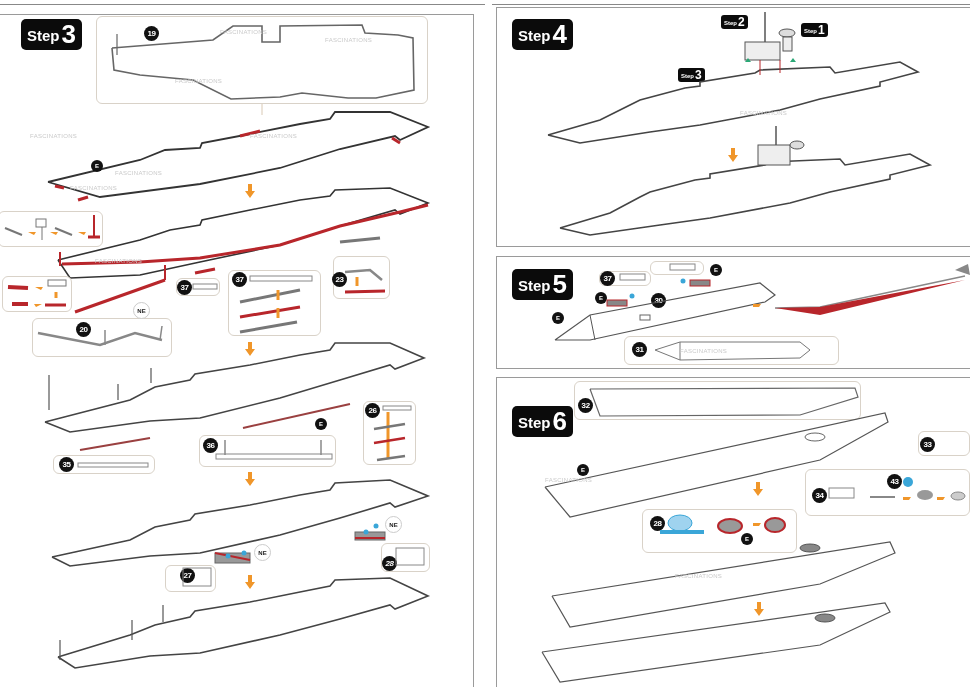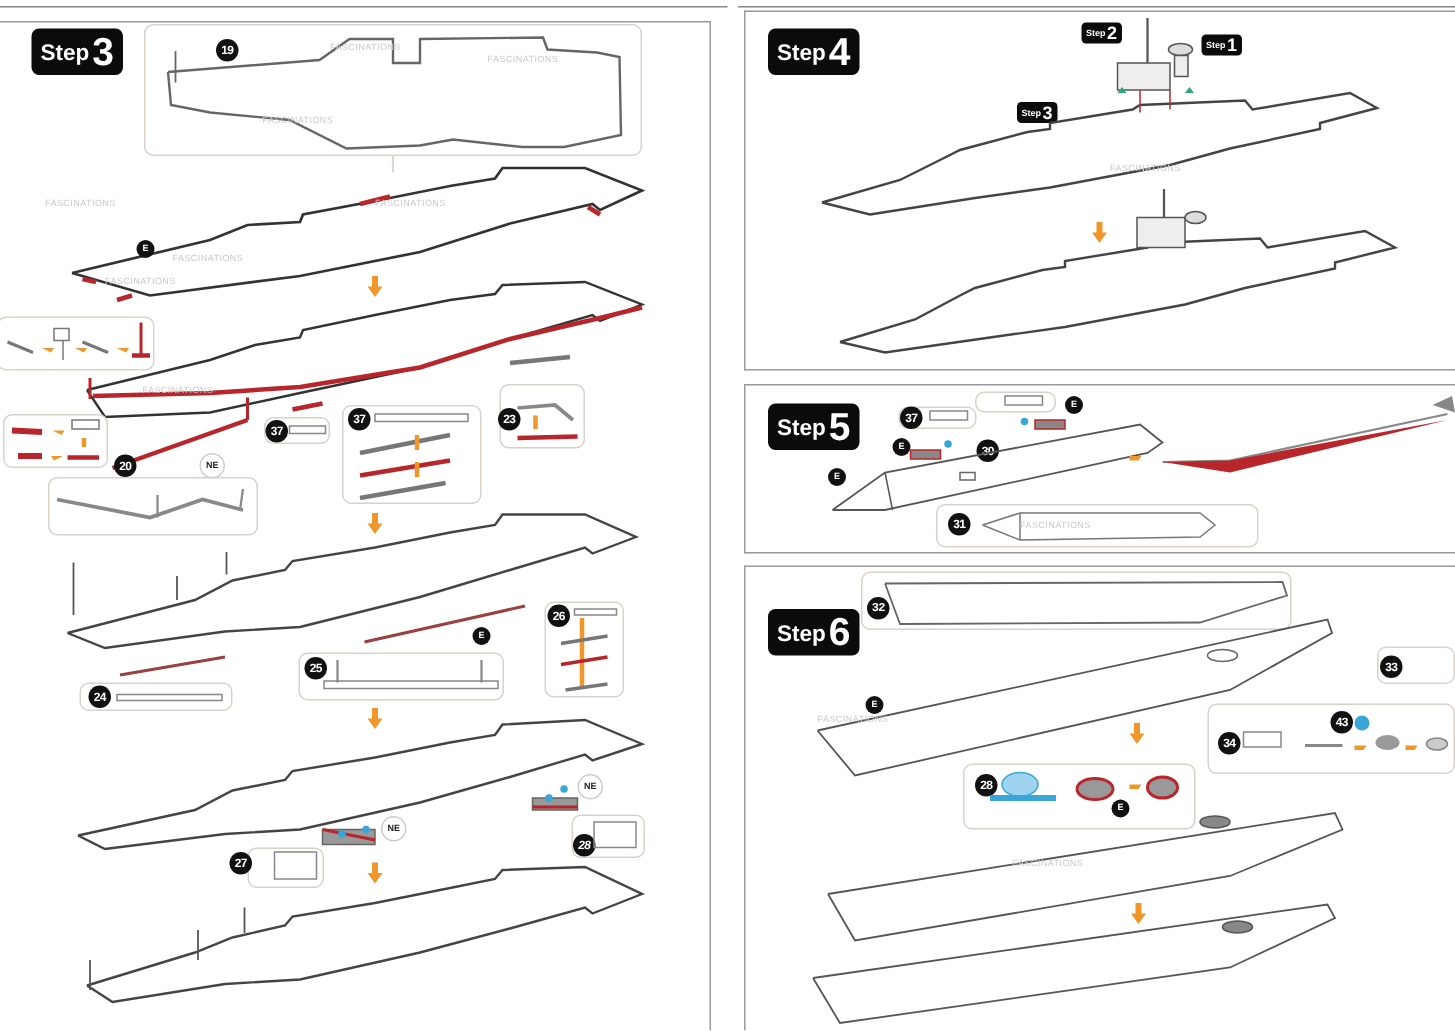--- a/index.html
+++ b/index.html
@@ -91,21 +91,21 @@
   <line x1="8" y1="287" x2="28" y2="288" stroke="#b8262b" stroke-width="4"></line>
   <path d="M35,287h8l-2,3z" fill="#f0962a"></path>
   <rect x="48" y="280" width="18" height="6" fill="none" stroke="#777"></rect>
   <line x1="56" y1="292" x2="56" y2="298" stroke="#f0962a" stroke-width="3"></line>
   <line x1="12" y1="304" x2="28" y2="304" stroke="#b8262b" stroke-width="4"></line>
   <path d="M42,304h-8l2,3z" fill="#f0962a"></path>
   <line x1="45" y1="305" x2="66" y2="305" stroke="#b8262b" stroke-width="3"></line>
 </svg>
 
 <div class="callout" style="left:32px;top:318px;width:140px;height:39px;"></div>
-<div class="pn" style="left:76px;top:303px;">20</div>
+<div class="pn" style="left:76px;top:322px;">20</div>
 <svg style="left:0;top:0;" width="970" height="687">
   <polyline points="38,333 100,345 135,333 162,340" fill="none" stroke="#888" stroke-width="2.5"></polyline>
   <line x1="105" y1="330" x2="105" y2="345" stroke="#888" stroke-width="1.5"></line>
   <line x1="162" y1="326" x2="160" y2="340" stroke="#888" stroke-width="1.5"></line>
 </svg>
 <div class="ne" style="left:133px;top:302px;">NE</div>
 
 <div class="callout" style="left:176px;top:278px;width:44px;height:18px;"></div>
 <div class="pn" style="left:177px;top:280px;">37</div>
 <svg style="left:0;top:0;" width="970" height="687">
@@ -139,27 +139,27 @@
   <polyline points="45,422 130,400 155,387 190,380 195,374 250,365 300,355 330,350 335,343 390,343 424,358 395,369 390,365 340,380 280,398 200,418 150,421 70,432 45,422" fill="none" stroke="#444" stroke-width="1.6"></polyline>
   <line x1="80" y1="450" x2="150" y2="438" stroke="#9a4040" stroke-width="2"></line>
   <line x1="243" y1="428" x2="350" y2="404" stroke="#9a4040" stroke-width="2"></line>
   <line x1="49" y1="375" x2="49" y2="410" stroke="#555" stroke-width="1.2"></line>
   <line x1="118" y1="384" x2="118" y2="400" stroke="#555" stroke-width="1.2"></line>
   <line x1="151" y1="368" x2="151" y2="383" stroke="#555" stroke-width="1.2"></line>
 </svg>
 <div class="eb" style="left:315px;top:418px;">E</div>
 
 <div class="callout" style="left:53px;top:455px;width:102px;height:19px;"></div>
-<div class="pn" style="left:59px;top:457px;">24</div>
+<div class="pn" style="left:59px;top:457px;">35</div>
 <svg style="left:0;top:0;" width="970" height="687">
     <rect x="78" y="463" width="70" height="4" fill="none" stroke="#888"></rect>
   </svg>
 
 <div class="callout" style="left:199px;top:435px;width:137px;height:32px;"></div>
-<div class="pn" style="left:203px;top:438px;">25</div>
+<div class="pn" style="left:203px;top:438px;">36</div>
 <svg style="left:0;top:0;" width="970" height="687">
   <rect x="216" y="454" width="116" height="5" fill="none" stroke="#888"></rect>
   <line x1="225" y1="440" x2="225" y2="455" stroke="#888" stroke-width="1.5"></line>
   <line x1="321" y1="440" x2="321" y2="455" stroke="#888" stroke-width="1.5"></line>
 </svg>
 
 <div class="callout" style="left:363px;top:401px;width:53px;height:64px;"></div>
 <div class="pn" style="left:365px;top:403px;">26</div>
 <svg style="left:0;top:0;" width="970" height="687">
   <rect x="383" y="406" width="28" height="4" fill="none" stroke="#888"></rect>
@@ -181,21 +181,21 @@
   <line x1="355" y1="538" x2="385" y2="538" stroke="#b8262b" stroke-width="2"></line>
   <circle cx="228" cy="556" r="2.5" fill="#3aa6d8"></circle>
     <circle cx="244" cy="553" r="2.5" fill="#3aa6d8"></circle>
   <circle cx="366" cy="532" r="2.5" fill="#3aa6d8"></circle>
     <circle cx="376" cy="526" r="2.5" fill="#3aa6d8"></circle>
 </svg>
 <div class="ne" style="left:254px;top:544px;">NE</div>
 <div class="ne" style="left:385px;top:516px;">NE</div>
 
 <div class="callout" style="left:165px;top:565px;width:51px;height:27px;"></div>
-<div class="pn" style="left:153px;top:568px;">27</div>
+<div class="pn" style="left:180px;top:568px;">27</div>
 <svg style="left:0;top:0;" width="970" height="687">
     <rect x="183" y="568" width="28" height="18" fill="none" stroke="#888"></rect>
   </svg>
 
 <div class="callout" style="left:381px;top:543px;width:49px;height:29px;"></div>
 <div class="pn" style="left:382px;top:556px;font-style:italic;">28</div>
 <svg style="left:0;top:0;" width="970" height="687">
     <rect x="396" y="548" width="28" height="17" fill="none" stroke="#888"></rect>
   </svg>
 

